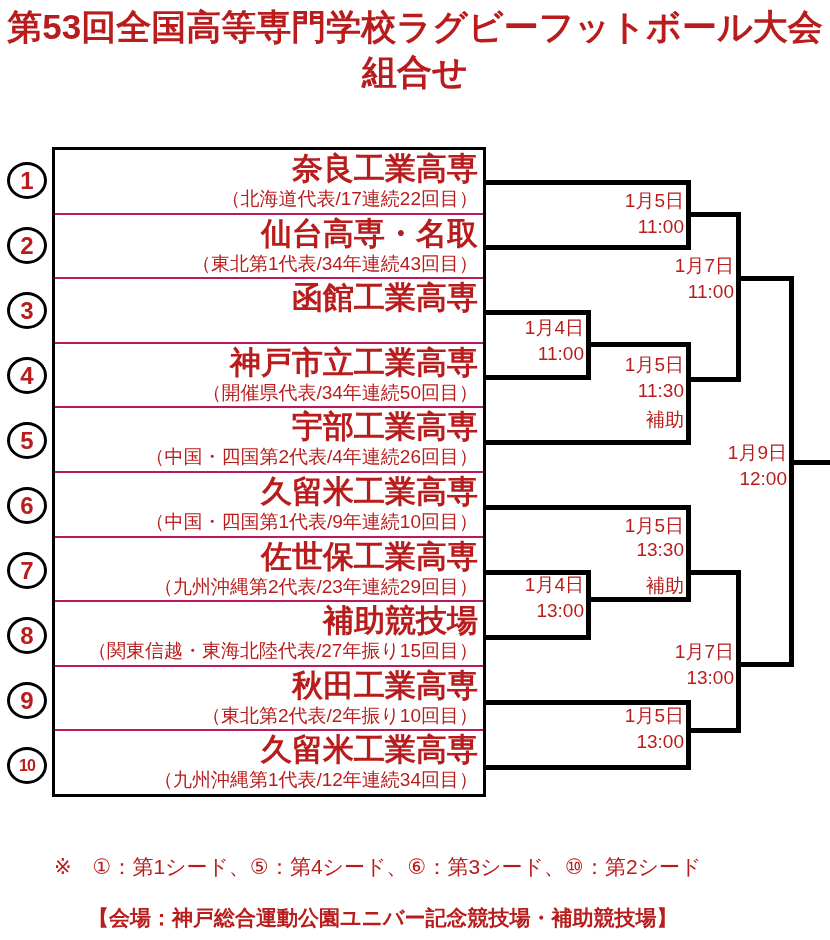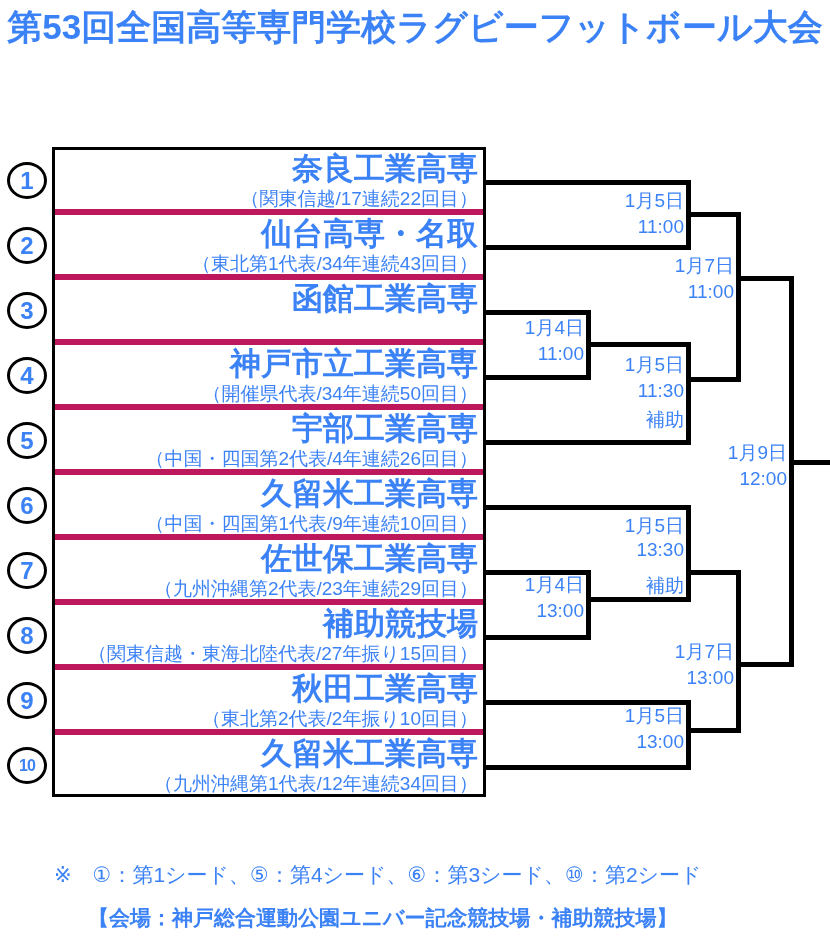--- a/index.html
+++ b/index.html
@@ -2,21 +2,21 @@
 <html><head>
 <meta charset="utf-8">
 <style>
   html, body { margin: 0; padding: 0; background: #ffffff; }
   .page {
     position: relative;
     width: 830px;
     height: 940px;
     background: #ffffff;
     font-family: "Liberation Sans", "DejaVu Sans", sans-serif;
-    color: #3b82f6;
+    color: #b91c1c;
     overflow: hidden;
   }
   
   .title {
     position: absolute;
     left: 0; top: 4px;
     width: 830px;
     text-align: center;
     font-size: 35px;
     font-weight: bold;
@@ -47,21 +47,21 @@
     left: 52px; top: 147px;
     width: 434px; height: 650px;
     border: 3px solid #000;
     box-sizing: border-box;
     display: flex;
     flex-direction: column;
     background: #fff;
   }
   .trow {
     flex: 1 1 0;
-    border-bottom: 6px solid #be185d;
+    border-bottom: 2px solid #be185d;
     box-sizing: border-box;
     padding: 0 5px 0 2px;
     text-align: right;
     overflow: hidden;
   }
   .trow:last-child { border-bottom: none; }
   .tname {
     font-size: 31px;
     font-weight: bold;
     line-height: 37px;
@@ -87,37 +87,37 @@
   }
   .mlabel.tight { line-height: 24px; }
   .mlabel .venue-a { display: block; margin-top: 3px; }
   .mlabel .venue-b { display: block; margin-top: 12px; }
   
   .foot1 {
     position: absolute;
     left: 54px; top: 853px;
     font-size: 21px;
     white-space: nowrap;
-    margin-top: 8px;
   }
   .foot2 {
     position: absolute;
     left: 88px; top: 904px;
     font-size: 21px;
     font-weight: bold;
     white-space: nowrap;
   }
 </style>
 </head>
 <body>
 
 <div class="page">
 
   <div class="title">
     <div>第53回全国高等専門学校ラグビーフットボール大会</div>
+    <div>組合せ</div>
   </div>
 
   <div class="seed" style="top:162px">
       <span>1</span>
     </div>
   <div class="seed" style="top:227px">
       <span>2</span>
     </div>
   <div class="seed" style="top:292px">
       <span>3</span>
@@ -140,21 +140,21 @@
   <div class="seed" style="top:682px">
       <span>9</span>
     </div>
   <div class="seed s10" style="top:747px">
       <span>10</span>
     </div>
 
   <div class="ttable">
     <div class="trow">
       <div class="tname">奈良工業高専</div>
-      <div class="tnote">（関東信越/17連続22回目）</div>
+      <div class="tnote">（北海道代表/17連続22回目）</div>
     </div>
     <div class="trow">
       <div class="tname">仙台高専・名取</div>
       <div class="tnote">（東北第1代表/34年連続43回目）</div>
     </div>
     <div class="trow">
       <div class="tname">函館工業高専</div>
     </div>
     <div class="trow">
       <div class="tname">神戸市立工業高専</div>

